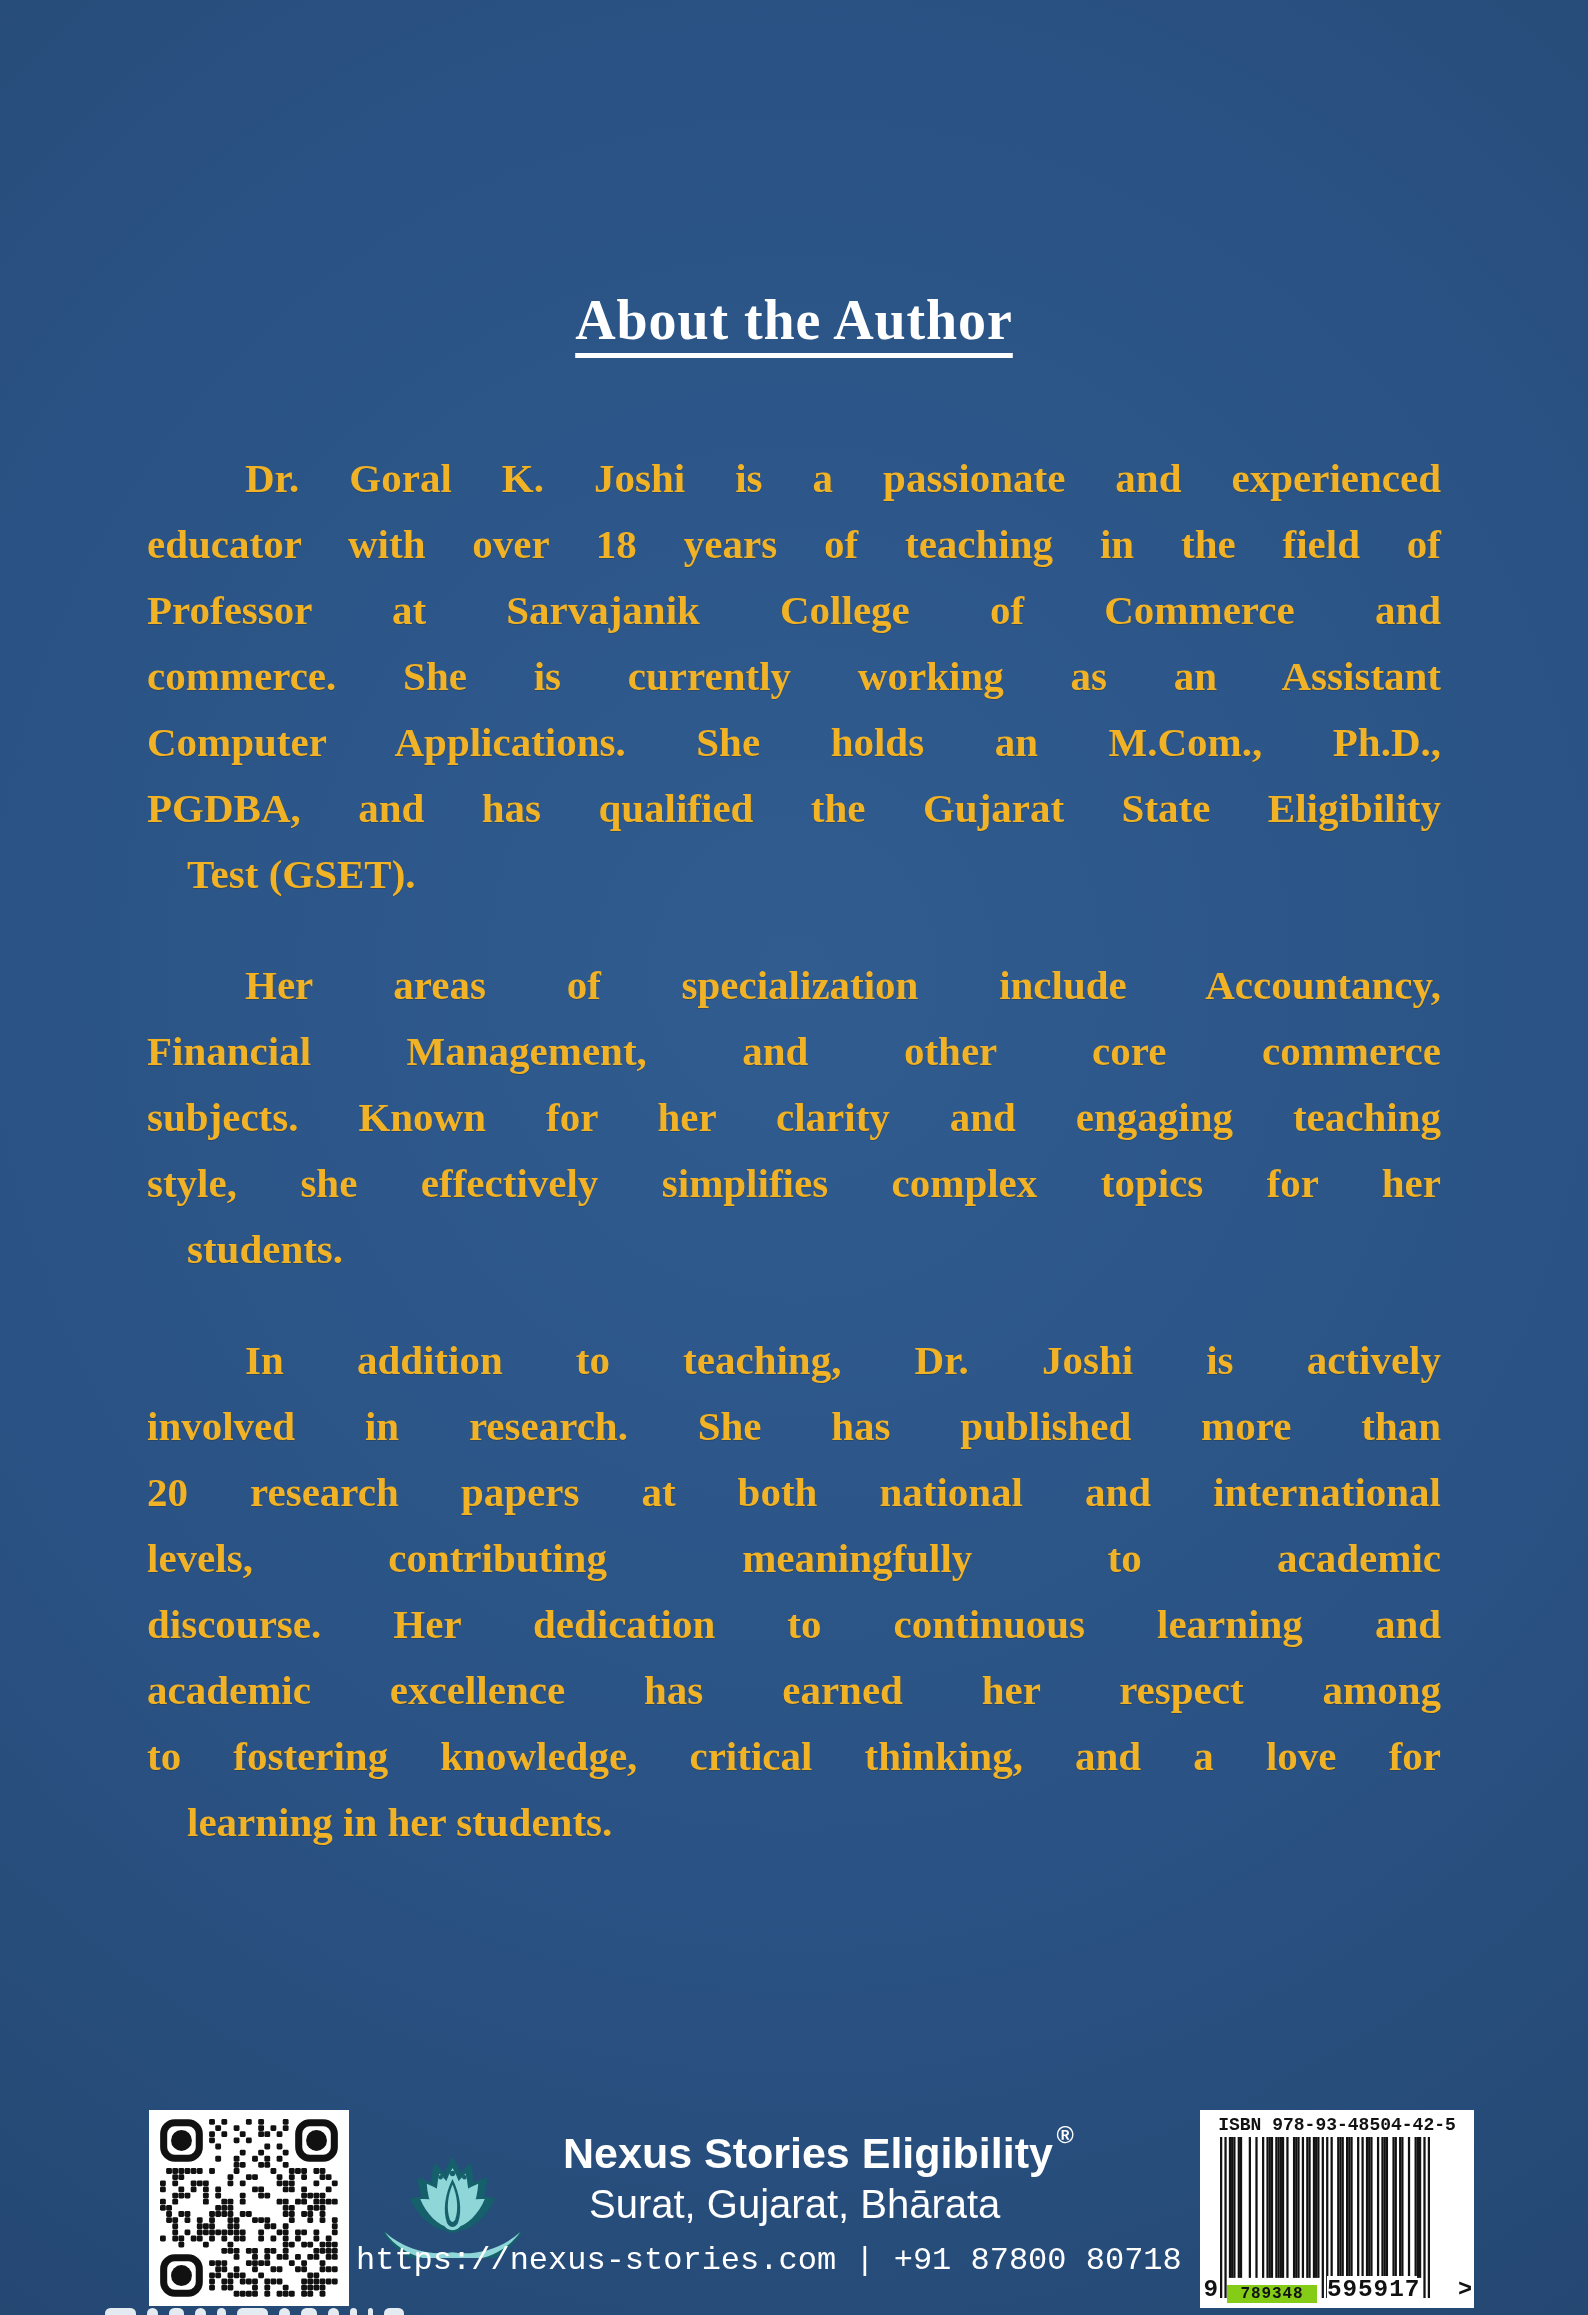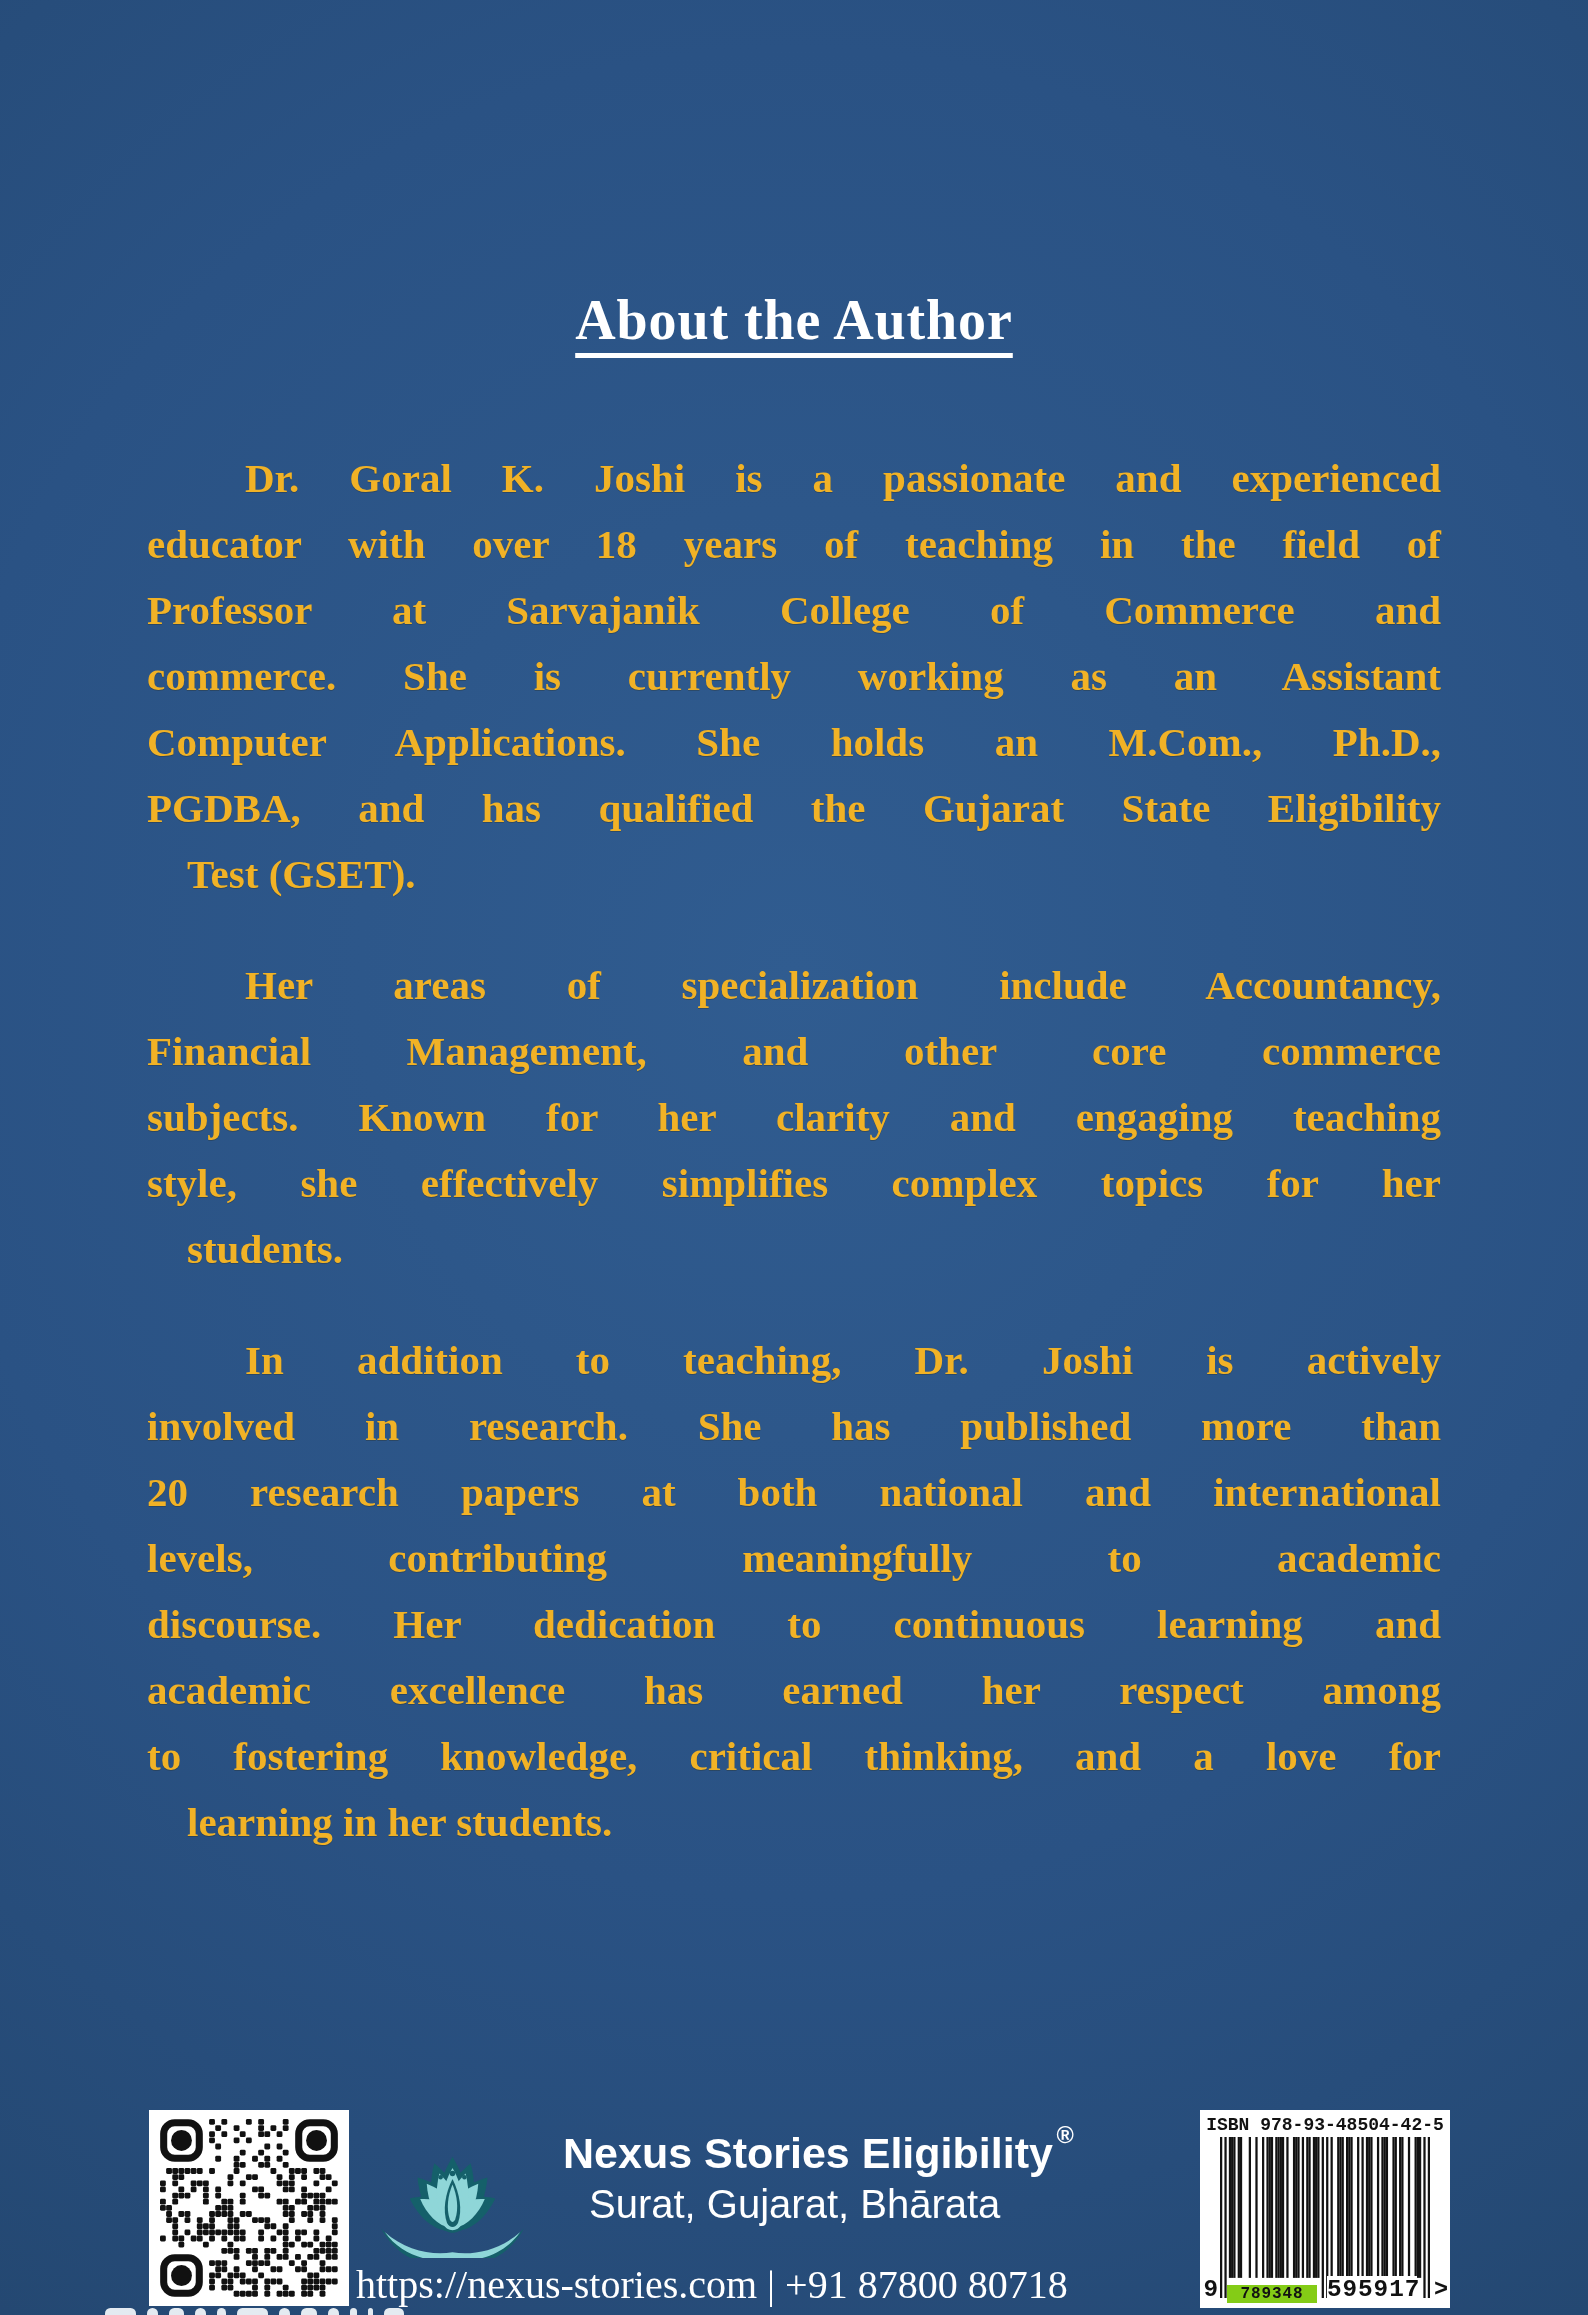--- a/index.html
+++ b/index.html
@@ -21,22 +21,22 @@
   
   .qr-box{position:absolute;left:149px;top:2110px;width:200px;height:196px;background:#ffffff;}
   .qr-box svg{position:absolute;left:10px;top:9px;}
   .lotus{position:absolute;left:361px;top:2111px;width:183px;height:147px;}
   .pub-name{position:absolute;left:563px;top:2122px;color:#ffffff;
     font-family:"Liberation Sans",sans-serif;font-weight:bold;font-size:43px;white-space:nowrap;}
   .pub-name .reg{font-size:23.5px;vertical-align:25px;font-weight:bold;margin-left:3.6px;}
   .pub-loc{position:absolute;left:589px;top:2182px;color:#ffffff;
     font-family:"Liberation Sans",sans-serif;font-size:40px;white-space:nowrap;}
   .pub-contact{position:absolute;left:356px;top:2242px;color:#ffffff;
-    font-family:Liberation Serif, serif;font-size:40px;white-space:nowrap;margin-top:19px;}
-  .bc-box{position:absolute;left:1200px;top:2110px;width:250px;height:198px;background:#ffffff;}
+    font-family:Liberation Mono, monospace;font-size:32px;white-space:nowrap;}
+  .bc-box{position:absolute;left:1200px;top:2110px;width:274px;height:198px;background:#ffffff;}
   .bc-isbn{position:absolute;top:4.5px;left:0;width:100%;text-align:center;color:#121212;
     font-family:"Liberation Mono",monospace;font-weight:bold;font-size:18px;letter-spacing:0px;white-space:nowrap;}
   .bc-bars{position:absolute;left:20px;top:27px;}
   .bc-digit9{position:absolute;left:3.6px;bottom:5.4px;color:#121212;
     font-family:"Liberation Mono",monospace;font-weight:bold;font-size:24.4px;}
   .bc-g1{position:absolute;left:27px;bottom:5.4px;width:90px;text-align:center;background:#84cc16;color:#121212;
     font-family:"Liberation Mono",monospace;font-weight:bold;font-size:16px;letter-spacing:0.9px;}
   .bc-g2{position:absolute;left:127px;bottom:5.4px;width:90px;text-align:center;background:#ffffff;color:#121212;
     font-family:"Liberation Mono",monospace;font-weight:bold;font-size:24.4px;letter-spacing:0.9px;}
   .bc-arrow{position:absolute;right:1.8px;bottom:5.4px;color:#121212;

